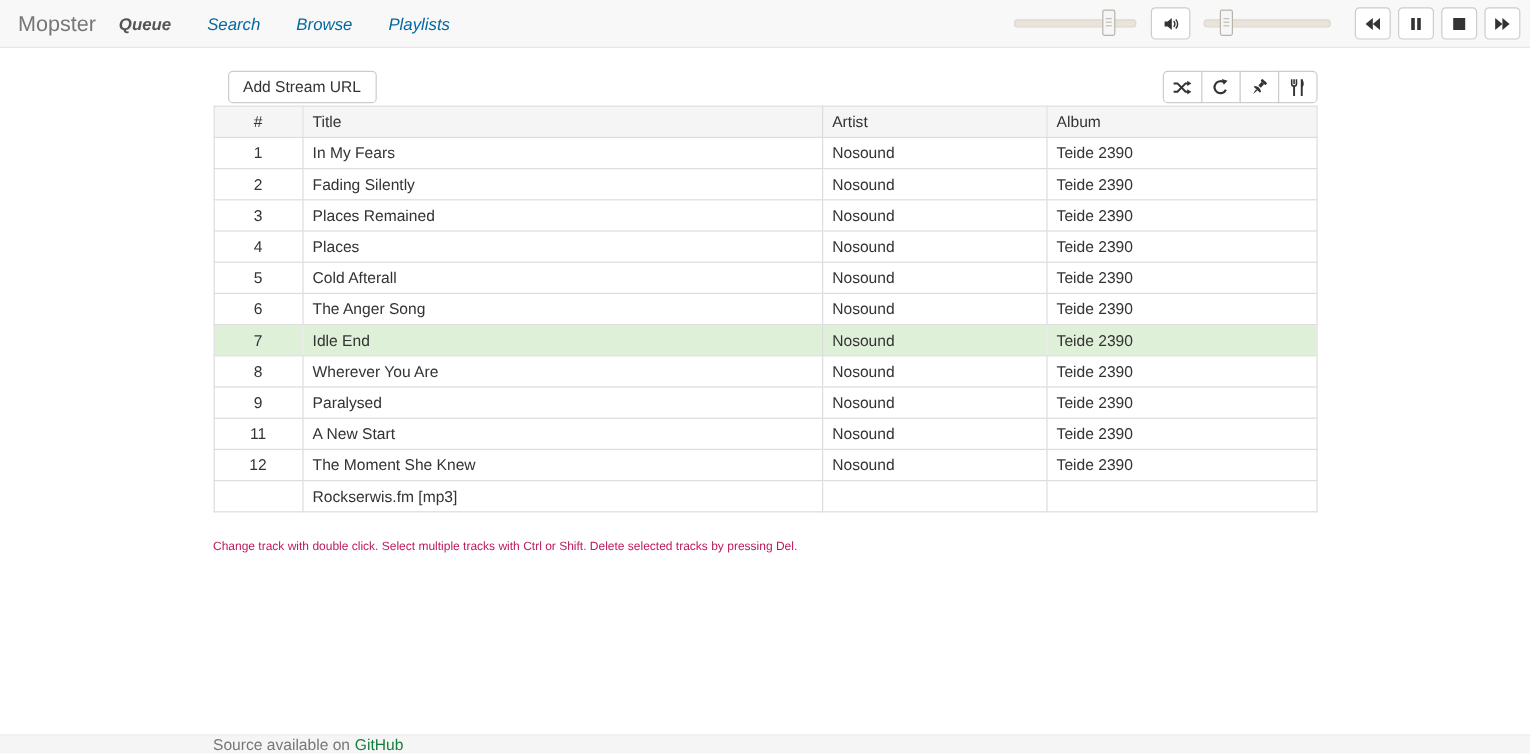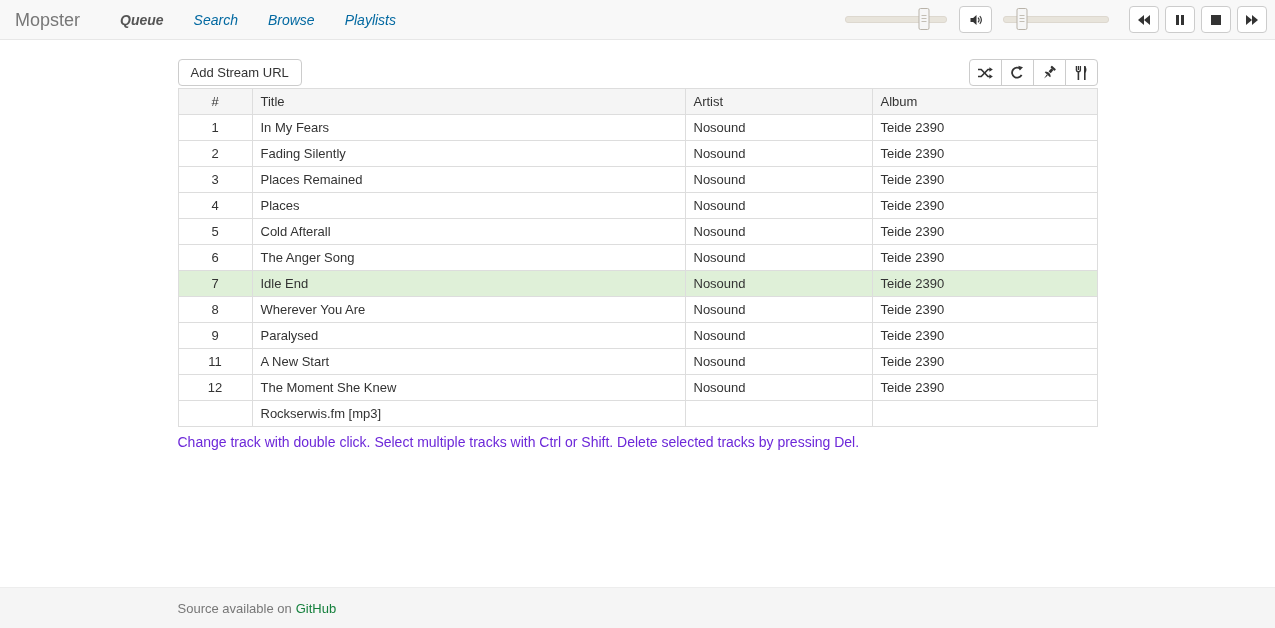--- a/index.html
+++ b/index.html
@@ -6,21 +6,21 @@
   html,body { width:1275px; height:628px; }
   body {
     font-family:"Liberation Sans", sans-serif;
     font-size:13px; color:#333; background:#fff;
     display:flex; flex-direction:column; overflow:hidden;
   }
 
   
   .navbar {
     height:40px; background:#f8f8f8; border-bottom:1px solid #e7e7e7;
-    display:flex; align-items:center; flex:0 0 auto;gap:21px;
+    display:flex; align-items:center; flex:0 0 auto;
   }
   .brand { font-size:18px; color:#777; padding:0 4px 0 15px; line-height:40px; }
   .nav-links { display:flex; height:40px; align-items:center;font-style:italic; }
   .nav-link {
     padding:0 15px; line-height:40px; color:#0369a1; font-size:14px;
     text-decoration:none; cursor:pointer;
   }
   .nav-link.active { color:#555; font-weight:bold; }
   .nav-right { margin-left:auto; margin-right:8px; display:flex; align-items:center; }
 
@@ -37,21 +37,21 @@
     transform:translateX(-50%); cursor:grab;
   }
   .slider-handle::before {
     content:""; position:absolute; left:2px; right:2px; top:6px; height:1px;
     background:#c3beb4; box-shadow:0 3px 0 #c3beb4, 0 6px 0 #c3beb4;
   }
 
   .btn {
     background:#fff; border:1px solid #ccc; border-radius:4px;
     display:inline-flex; align-items:center; justify-content:center;
-    cursor:pointer; color:#333;
+    cursor:pointer; color:#333;margin-left:12px;
   }
   .icon-btn { width:33px; height:27px; }
   .vol-btn { margin-left:12px; }
   .transport { display:flex; margin-left:14px; }
   .transport .btn { width:30px; height:27px; margin-left:6px; }
 
   
   .page-content { flex:1 1 auto; }
   .container { width:920px; margin:0 auto; }
   .toolbar { margin-top:19px; display:flex; justify-content:space-between; align-items:center; }
@@ -70,25 +70,25 @@
     height:25px; font-weight:normal; text-align:left; overflow:hidden; white-space:nowrap;
   }
   .queue thead th { background:#f5f5f5; }
   .queue .col-num { width:74px; }
   .queue .col-title { width:433px; }
   .queue .col-artist { width:187px; }
   .queue th.cell-num, .queue td.cell-num { text-align:center; }
   .queue tbody tr { background:#fff; cursor:pointer; }
   .queue tbody tr.selected td { background:#dff0d8; }
 
-  .hint { margin-top:7px; color:#6d28d9; font-size:14px; }
+  .hint { margin-top:23px; color:#be185d; font-size:10px; }
 
   
   .footer {
-    flex:0 0 auto; height:41px; background:#f5f5f5; border-top:1px solid #ededed;
+    flex:0 0 auto; height:16px; background:#f5f5f5; border-top:1px solid #ededed;
     display:flex; align-items:center;
   }
   .footer .container { display:flex; align-items:center; }
   .footer-text { color:#777; font-size:13px; }
   .footer-link { color:#15803d; text-decoration:none; margin-left:4px; font-size:13px; cursor:pointer; }
 
   .svg-icon { display:block; }
 </style>
 </head>
 <body>

